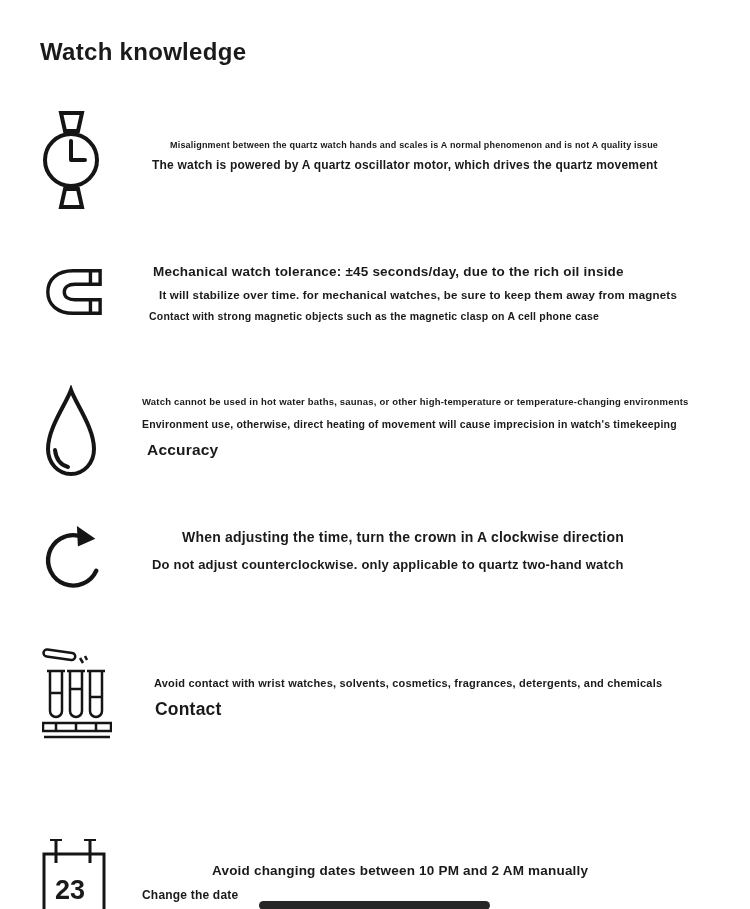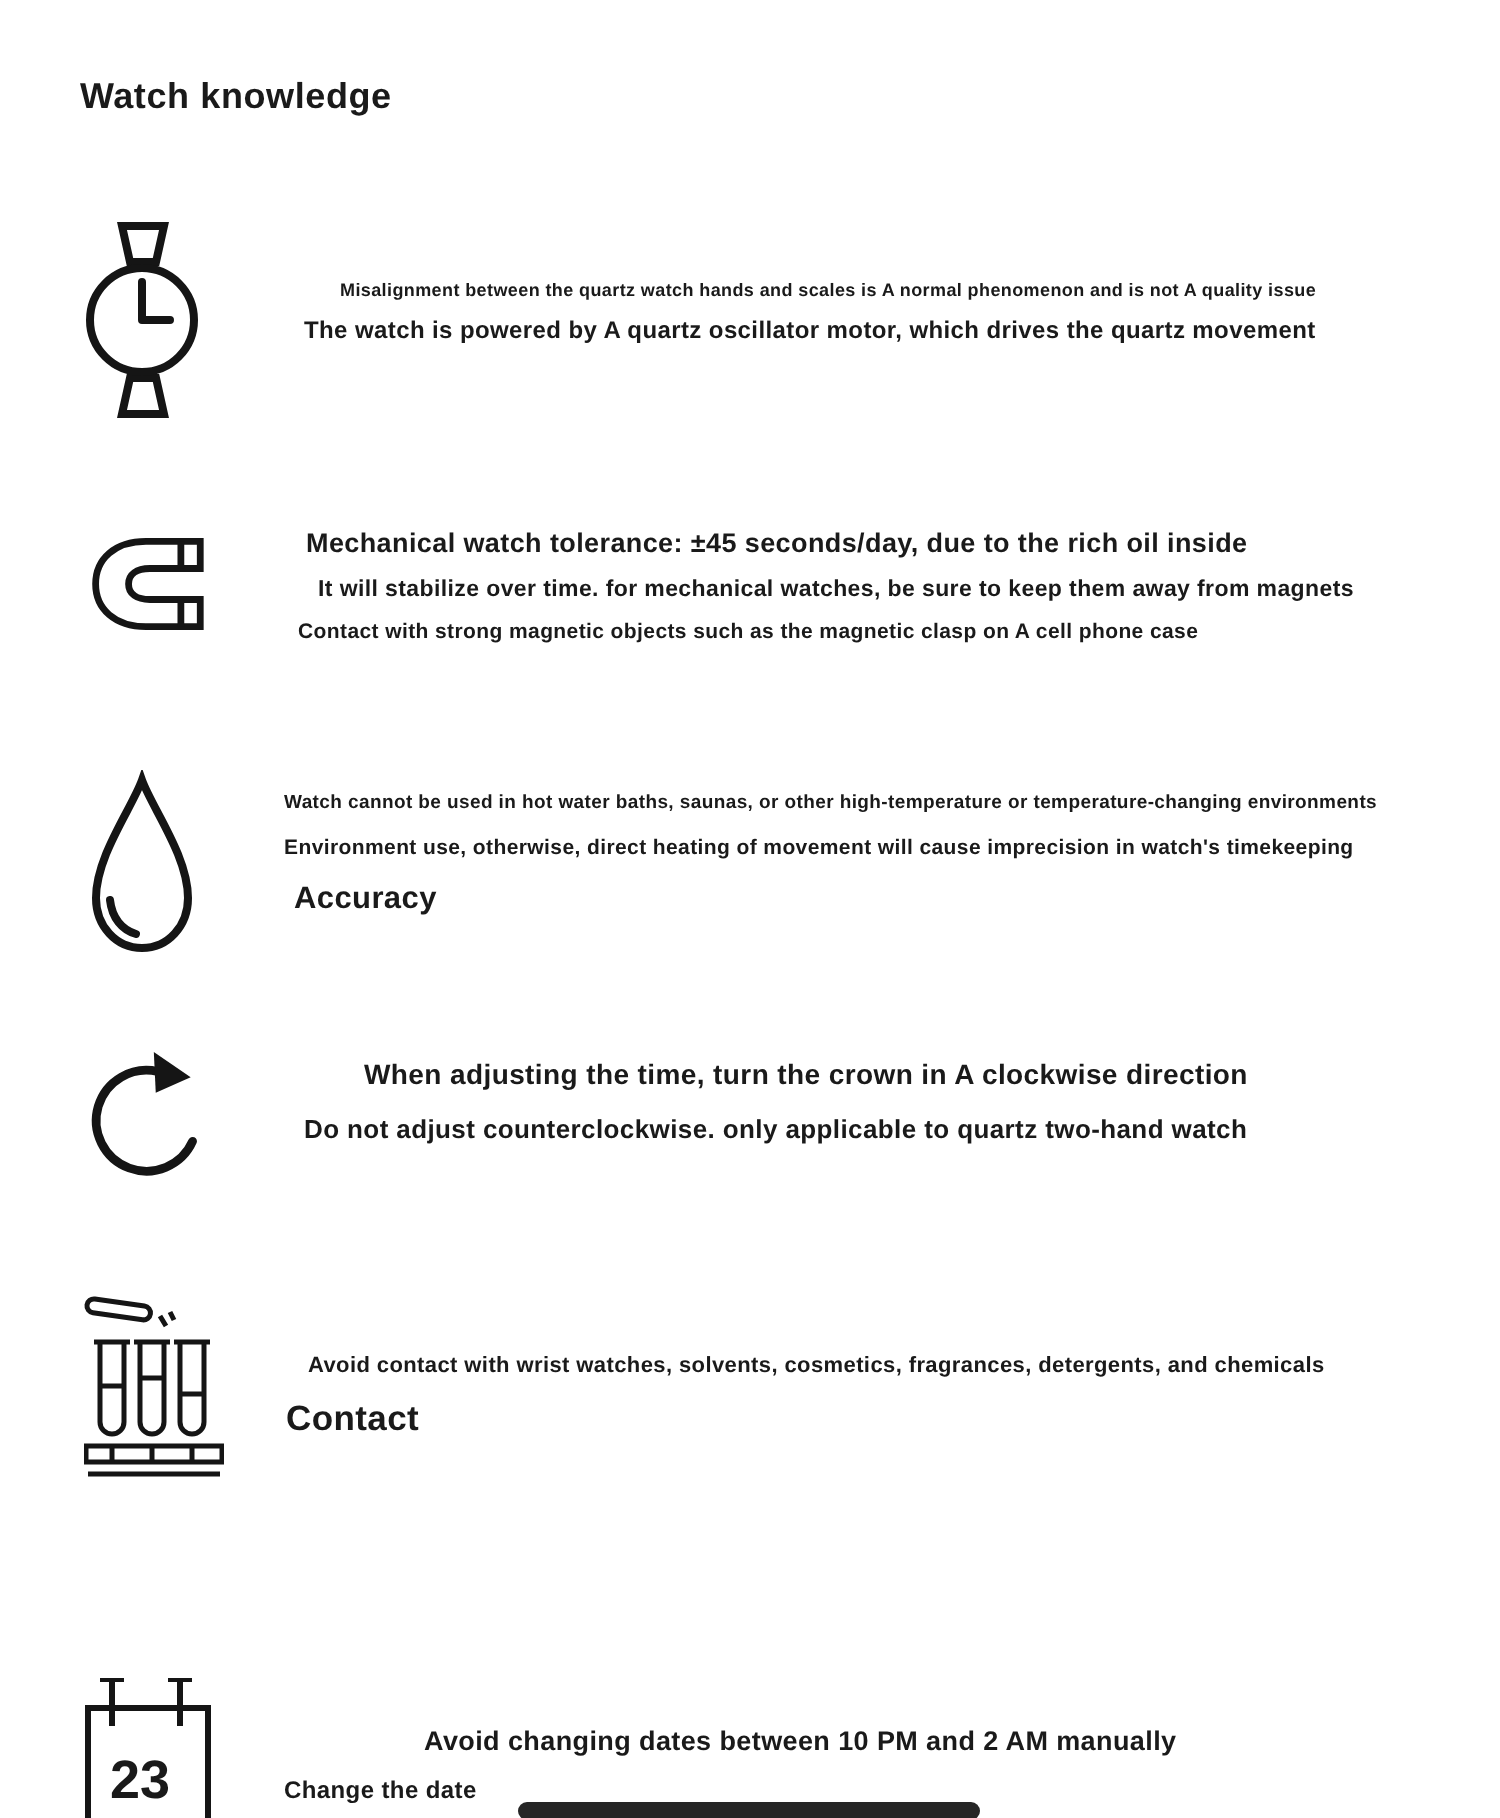--- a/index.html
+++ b/index.html
@@ -1,20 +1,20 @@
 <!DOCTYPE html>
 <html><head>
 <meta charset="utf-8">
 <style>
   html,body{margin:0;padding:0;}
   body{
     width:750px;height:909px;background:#ffffff;position:relative;overflow:hidden;
     font-family:"Liberation Sans",sans-serif;color:#1a1a1a;
   }
-  .title{position:absolute;left:40px;top:38px;margin:0;font-size:18px;font-weight:700;letter-spacing:.3px;}
+  .title{position:absolute;left:40px;top:38px;margin:0;font-size:24px;font-weight:700;letter-spacing:.3px;}
   .section{position:absolute;left:42px;right:10px;display:flex;align-items:flex-start;}
   .icon-box{flex:0 0 100px;}
   .text-box{flex:1;min-width:0;}
   .ln{margin:0;font-weight:700;white-space:nowrap;letter-spacing:.2px;line-height:1.25;}
   svg{display:block;stroke:#151515;fill:none;}
   .s1{top:110px}.s2{top:256px}.s3{top:382px}.s4{top:518px}.s5{top:642px}.s6{top:832px}
   .fs9{font-size:9px}.fs95{font-size:9.5px}.fs105{font-size:10.5px}.fs11{font-size:11px}
   .fs115{font-size:11.5px}.fs12{font-size:12px}.fs13{font-size:13px}.fs135{font-size:13.5px}
   .fs14{font-size:14px}.fs155{font-size:15.5px}.fs175{font-size:17.5px}
   .bottom-bar{position:absolute;left:259px;top:901px;width:231px;height:9px;border-radius:5px;background:#262626;}
@@ -90,21 +90,21 @@
       <path d="M28,26 V66 A6,6 0 0 0 40,66 V26 M25,26 H43"></path>
       <path d="M48,26 V66 A6,6 0 0 0 60,66 V26 M45,26 H63"></path>
       <path d="M8,48 H20 M28,44 H40 M48,52 H60"></path>
       <rect x="1" y="78" width="68" height="8"></rect>
       <path d="M14,78 V86 M34,78 V86 M54,78 V86"></path>
       <path d="M2,92 H68"></path>
     </svg>
   </div>
   <div class="text-box" style="padding-top:35px">
     <p class="ln fs11" style="margin-left:12px;margin-bottom:8px">Avoid contact with wrist watches, solvents, cosmetics, fragrances, detergents, and chemicals</p>
-    <p class="ln fs175" style="margin-left:1px">Contact</p>
+    <p class="ln fs175" style="margin-left:13px">Contact</p>
   </div>
 </section>
 
 <section class="section s6">
   <div class="icon-box">
     <svg width="64" height="84" viewBox="0 0 64 84" stroke-width="3" style="margin-top:4px">
       <rect x="2" y="18" width="60" height="64"></rect>
       <path d="M14,4 V27 M48,4 V27"></path>
       <path d="M8,4 H20 M42,4 H54" stroke-width="2"></path>
       <text class="cal-num" x="13" y="63">23</text>

